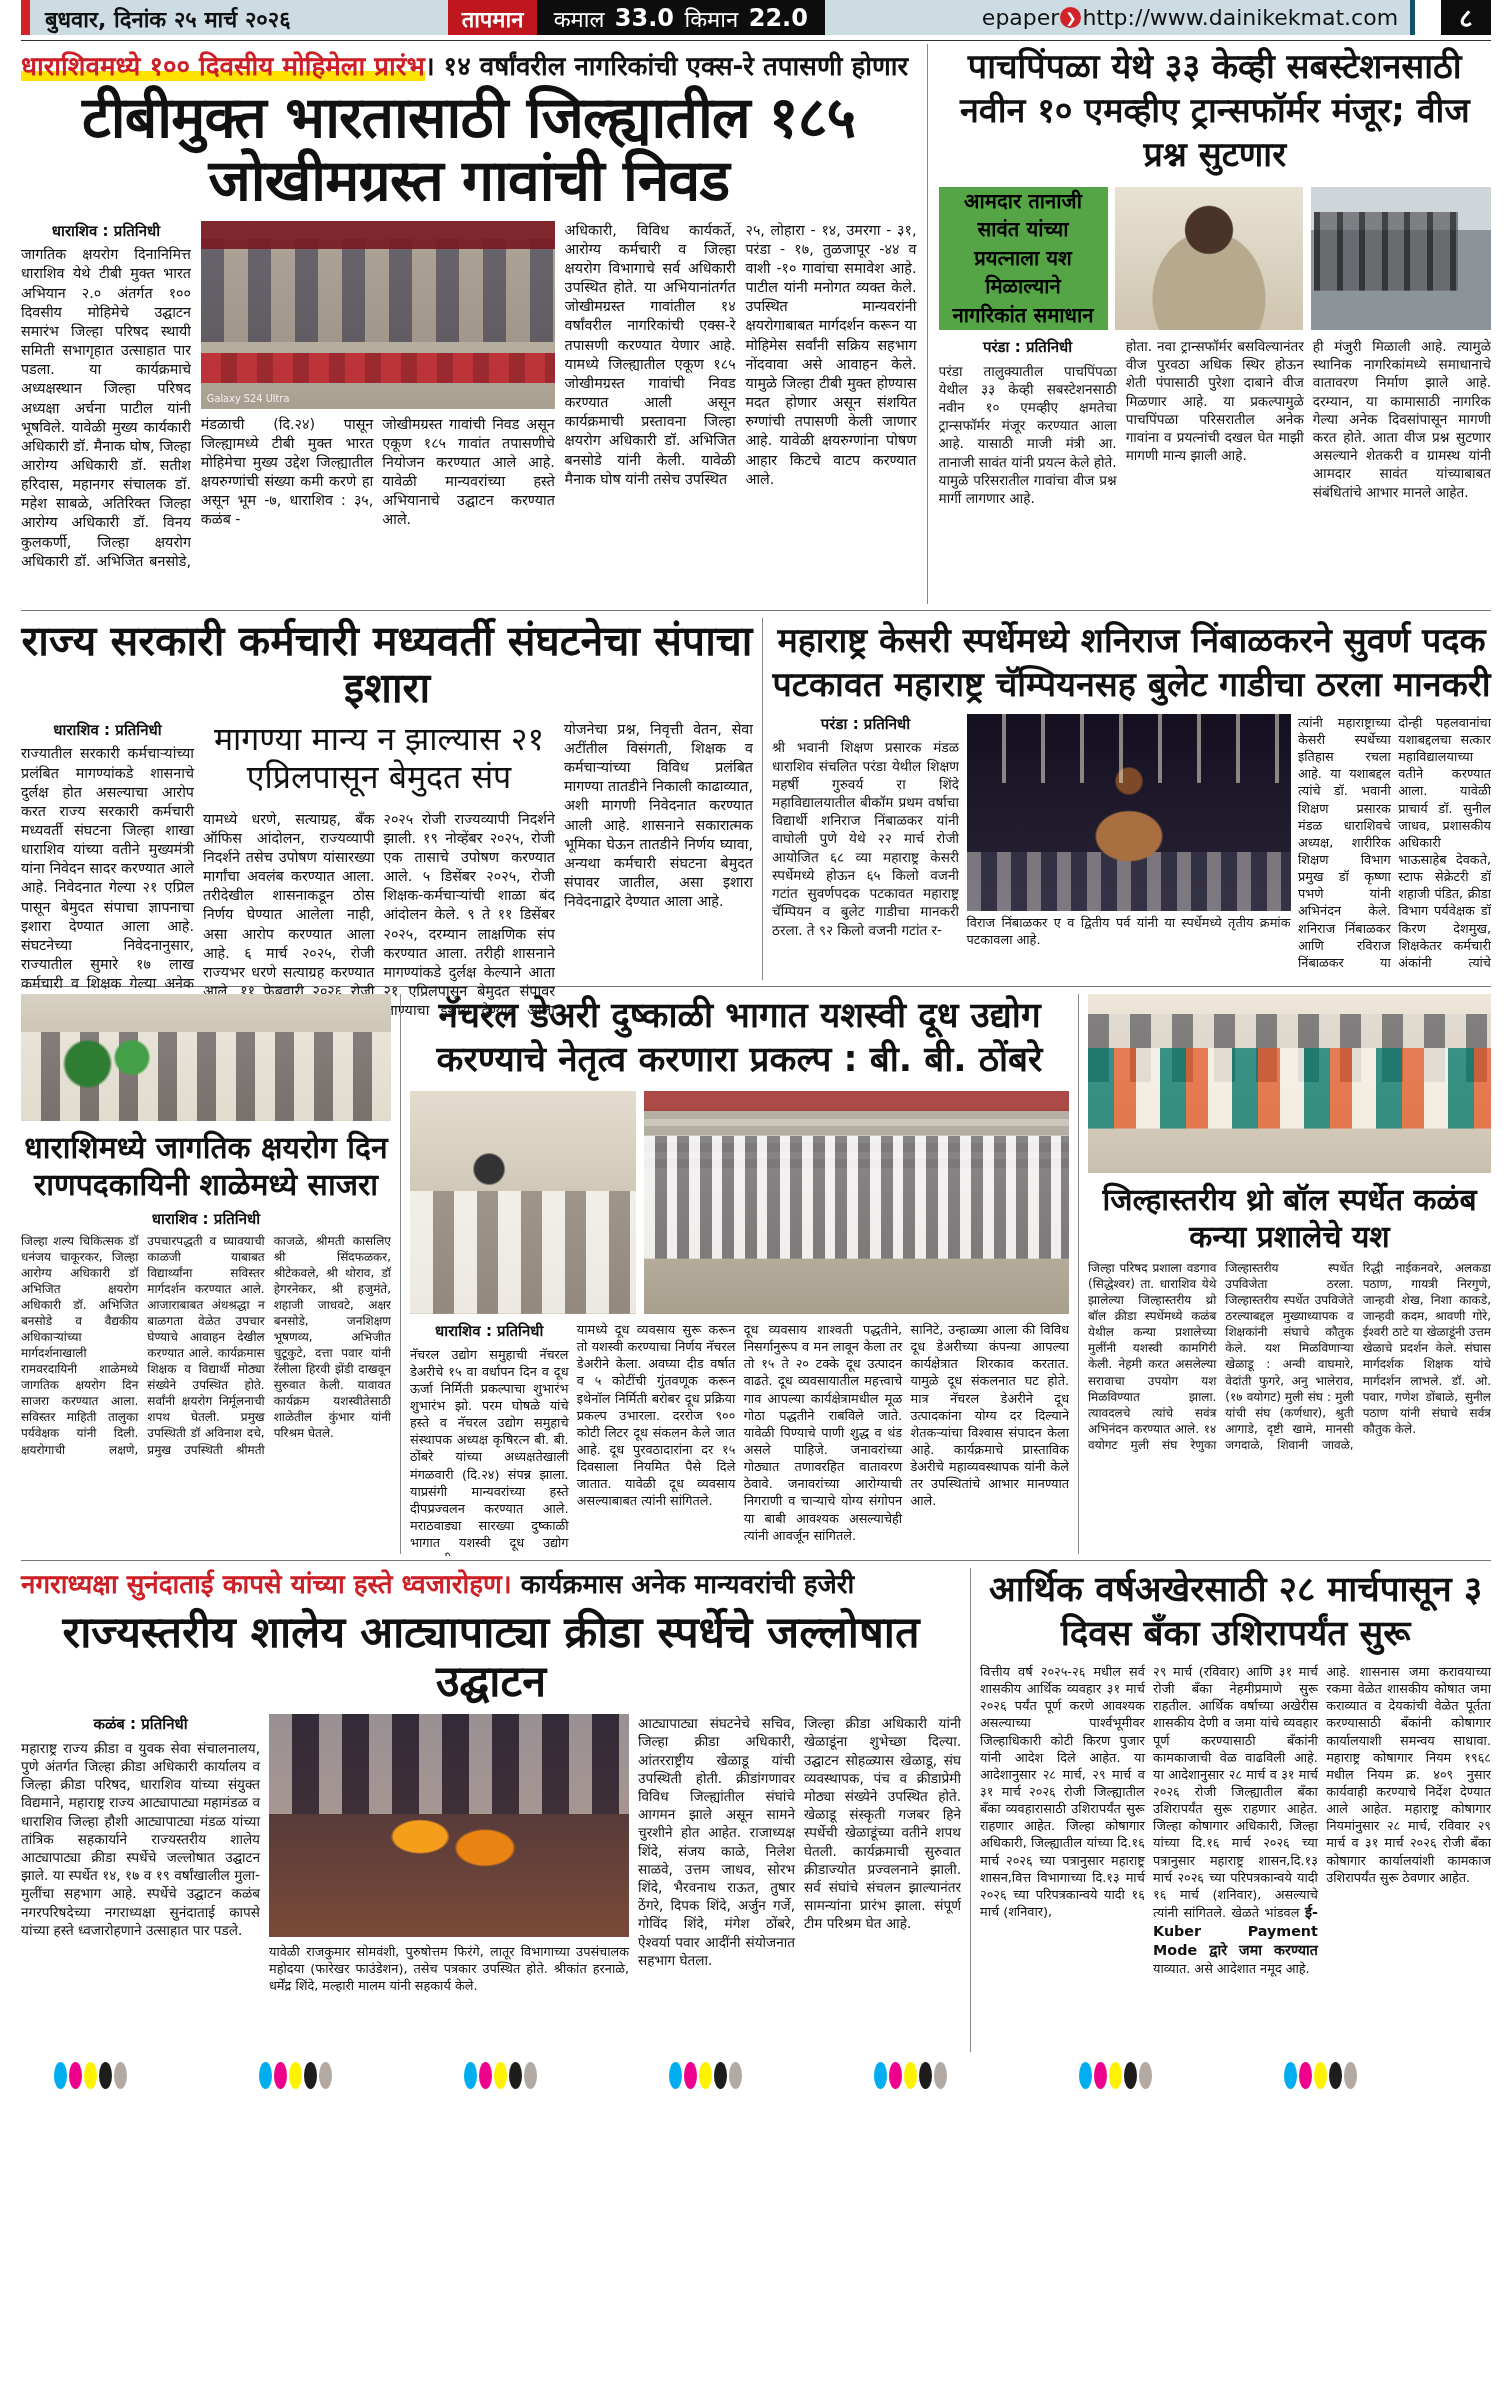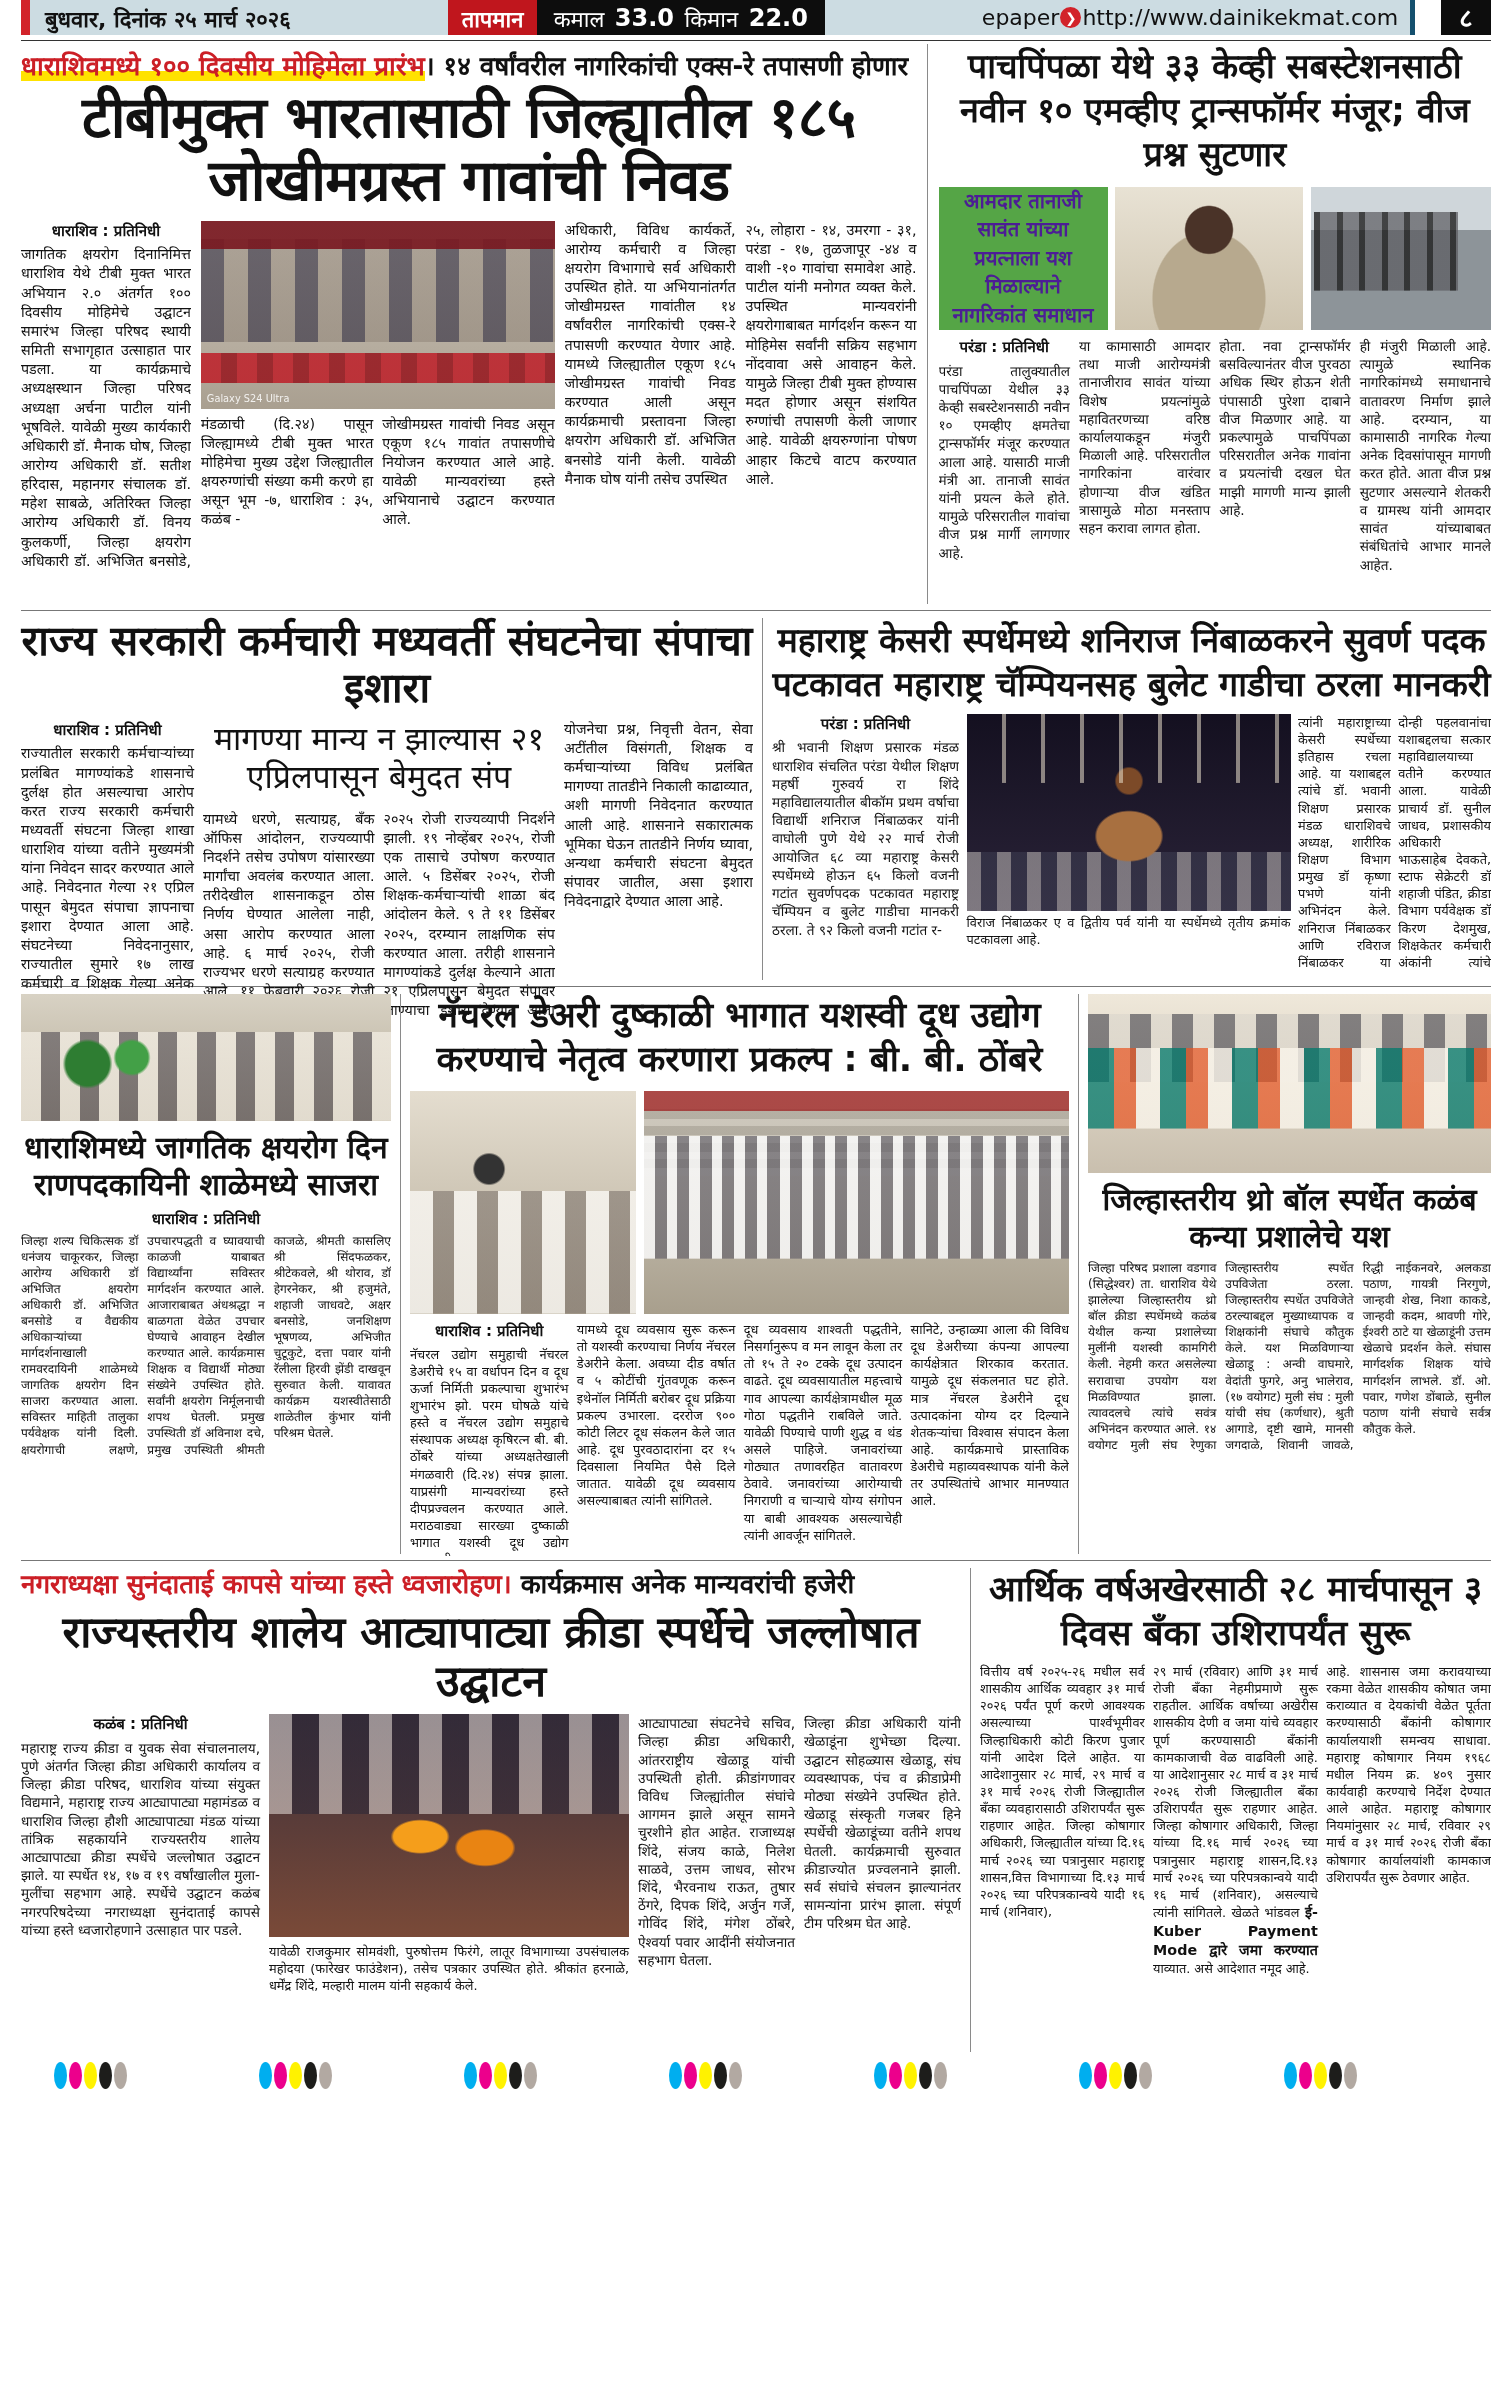--- a/index.html
+++ b/index.html
@@ -60,21 +60,21 @@
       repeating-linear-gradient(90deg, rgba(52,48,66,.65) 0 22.6px, rgba(140,128,116,.5) 22.6px 47px) 0 22%/100% 55% no-repeat,
       repeating-linear-gradient(90deg, rgba(190,30,40,.85) 0 19.6px, rgba(150,20,28,.85) 19.6px 36px) 0 84%/100% 16% no-repeat,
       linear-gradient(#cfc8bc,#a99f90); }
   .tb-under { display:flex; gap:9px; flex:1; }
   .tb-under > div { flex:1; }
   .tb-c3, .tb-c4 { flex:1; }
 
   .top-right { flex:1; padding-left:10.5px; }
   .headline-lg { font-size:34px; font-weight:800; text-align:center; line-height:1.3; }
   .trans-row { display:flex; gap:7.5px; height:143px; margin:10.5px 0 7.5px; }
-  .green-box { flex:0 0 169px; background:#55a546; color:#4c1d95; font-size:20.3px; font-weight:bold;
+  .green-box { flex:0 0 169px; background:#55a546; color:#000000; font-size:20.3px; font-weight:bold;
                text-align:center; display:flex; align-items:center; padding:22px 9px; line-height:1.4; }
   .portrait { flex:0 0 188px;
     background:
       radial-gradient(circle at 50% 30%, #4a3328 0 17%, transparent 18%),
       radial-gradient(ellipse at 50% 78%, #b7a98e 0 42%, transparent 43%),
       linear-gradient(#e8e2d4,#cfc5b0); }
   .transformer { flex:1;
     background:
       repeating-linear-gradient(90deg, rgba(30,30,30,.8) 0 6px, rgba(90,90,95,.7) 6px 22.6px) 10% 40%/80% 55% no-repeat,
       linear-gradient(180deg,#cfd6da 0 30%, #8d9499 30% 100%); }
@@ -230,21 +230,20 @@
       <div class="trans-row">
         <div class="green-box">आमदार तानाजी सावंत यांच्या प्रयत्नाला यश मिळाल्याने नागरिकांत समाधान</div>
         <div class="portrait ph"></div>
         <div class="transformer ph"></div>
       </div>
       <div class="trans-cols bodytxt">
         <div>
           <div class="byline">परंडा : प्रतिनिधी</div>
           <span>परंडा तालुक्यातील पाचपिंपळा येथील ३३ केव्ही सबस्टेशनसाठी नवीन १० एमव्हीए क्षमतेचा ट्रान्सफॉर्मर मंजूर करण्यात आला आहे. यासाठी माजी मंत्री आ. तानाजी सावंत यांनी प्रयत्न केले होते. यामुळे परिसरातील गावांचा वीज प्रश्न मार्गी लागणार आहे.</span>
         </div>
-        <div>या कामासाठी आमदार तथा माजी आरोग्यमंत्री तानाजीराव सावंत यांच्या विशेष प्रयत्नांमुळे महावितरणच्या वरिष्ठ कार्यालयाकडून मंजुरी मिळाली आहे. परिसरातील नागरिकांना वारंवार होणाऱ्या वीज खंडित त्रासामुळे मोठा मनस्ताप सहन करावा लागत होता.</div>
         <div>होता. नवा ट्रान्सफॉर्मर बसविल्यानंतर वीज पुरवठा अधिक स्थिर होऊन शेती पंपासाठी पुरेशा दाबाने वीज मिळणार आहे. या प्रकल्पामुळे पाचपिंपळा परिसरातील अनेक गावांना व प्रयत्नांची दखल घेत माझी मागणी मान्य झाली आहे.</div>
         <div>ही मंजुरी मिळाली आहे. त्यामुळे स्थानिक नागरिकांमध्ये समाधानाचे वातावरण निर्माण झाले आहे. दरम्यान, या कामासाठी नागरिक गेल्या अनेक दिवसांपासून मागणी करत होते. आता वीज प्रश्न सुटणार असल्याने शेतकरी व ग्रामस्थ यांनी आमदार सावंत यांच्याबाबत संबंधितांचे आभार मानले आहेत.</div>
       </div>
     </div>
   </div>
 
   <div class="section section-mid">
     <div class="mid-left vr">
       <div class="headline-md">राज्य सरकारी कर्मचारी मध्यवर्ती संघटनेचा संपाचा इशारा</div>
       <div class="strike-cols bodytxt">

